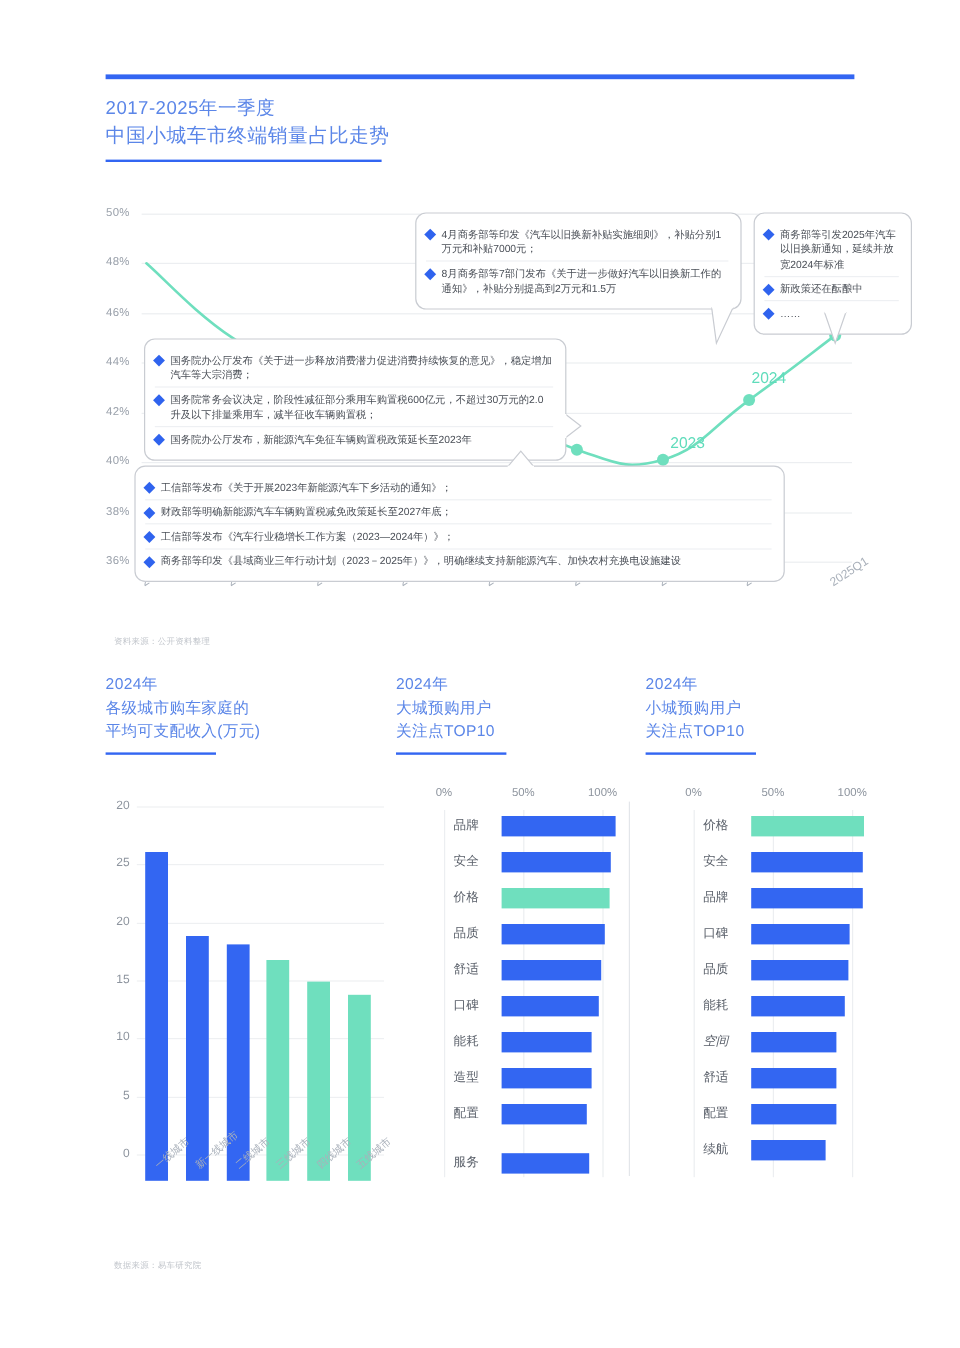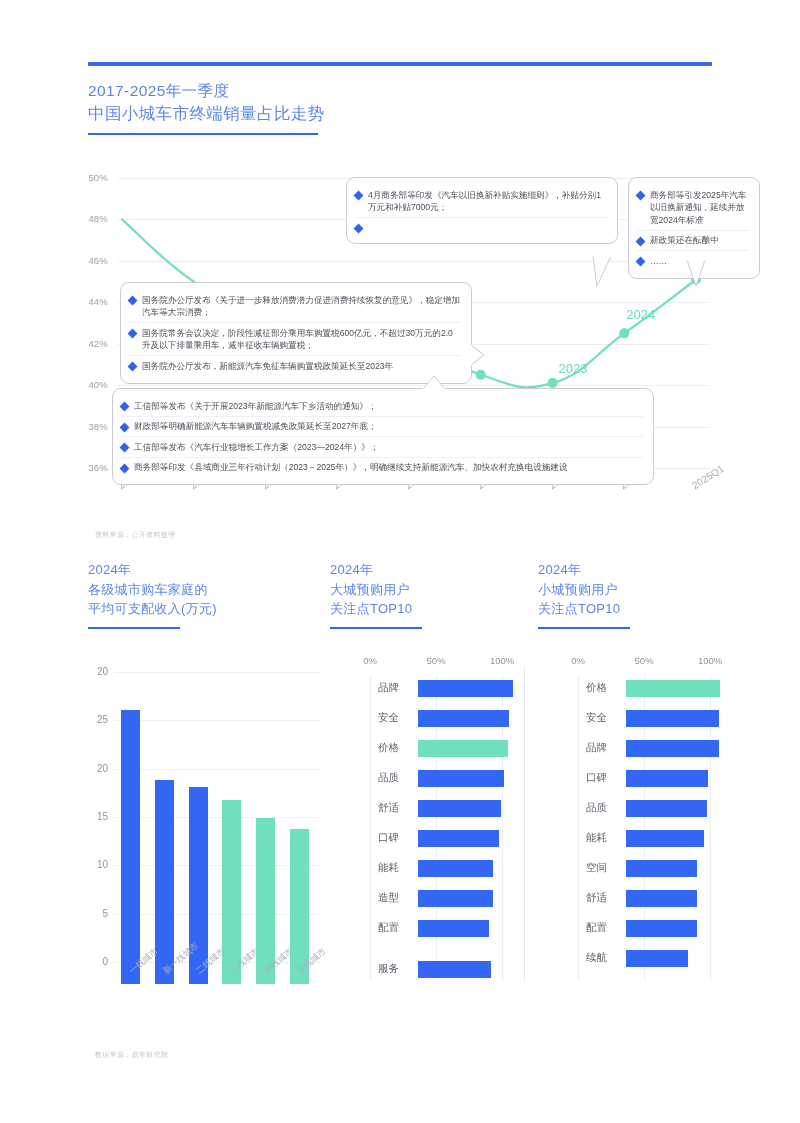--- a/index.html
+++ b/index.html
@@ -175,20 +175,21 @@
         <div class="lc-xlab" style="left: 690px;">2025Q1</div>
       </div>
 
     <div class="callout" style="left:346px; top:17px; width:272px;">
       <div class="row">
         <span class="dia"></span>
         <span class="txt">4月商务部等印发《汽车以旧换新补贴实施细则》，补贴分别1万元和补贴7000元；</span>
       </div>
       <div class="row">
         <span class="dia"></span>
+        <span class="txt">8月商务部等7部门发布《关于进一步做好汽车以旧换新工作的通知》，补贴分别提高到2万元和1.5万</span>
       </div>
       <svg class="tail" style="left:246px; top:78px; width:22px; height:36px; overflow:visible;">
         <path d="M0,0 L4,30 L18,0" fill="#ffffff" stroke="#c9ccd2" stroke-width="1"></path>
         <line x1="0" y1="0" x2="18" y2="0" stroke="#ffffff" stroke-width="2"></line>
       </svg>
     </div>
 
     <div class="callout" style="left:628px; top:17px; width:132px;">
       <div class="row">
         <span class="dia"></span>
@@ -393,21 +394,21 @@
           <div class="hb-bar" style="width: 81.9px; background: rgb(51, 102, 242);"></div>
         </div>
         <div class="hb-row" style="top: 122px;">
           <div class="hb-lbl">品质</div>
           <div class="hb-bar" style="width: 80.6px; background: rgb(51, 102, 242);"></div>
         </div>
         <div class="hb-row" style="top: 152px;">
           <div class="hb-lbl">能耗</div>
           <div class="hb-bar" style="width: 78px; background: rgb(51, 102, 242);"></div>
         </div>
-        <div class="hb-row" style="top: 182px;">
+        <div class="hb-row" style="top: 182px; font-style: italic;">
           <div class="hb-lbl">空间</div>
           <div class="hb-bar" style="width: 71.4px; background: rgb(51, 102, 242);"></div>
         </div>
         <div class="hb-row" style="top: 212px;">
           <div class="hb-lbl">舒适</div>
           <div class="hb-bar" style="width: 71.4px; background: rgb(51, 102, 242);"></div>
         </div>
         <div class="hb-row" style="top: 242px;">
           <div class="hb-lbl">配置</div>
           <div class="hb-bar" style="width: 71.4px; background: rgb(51, 102, 242);"></div>

